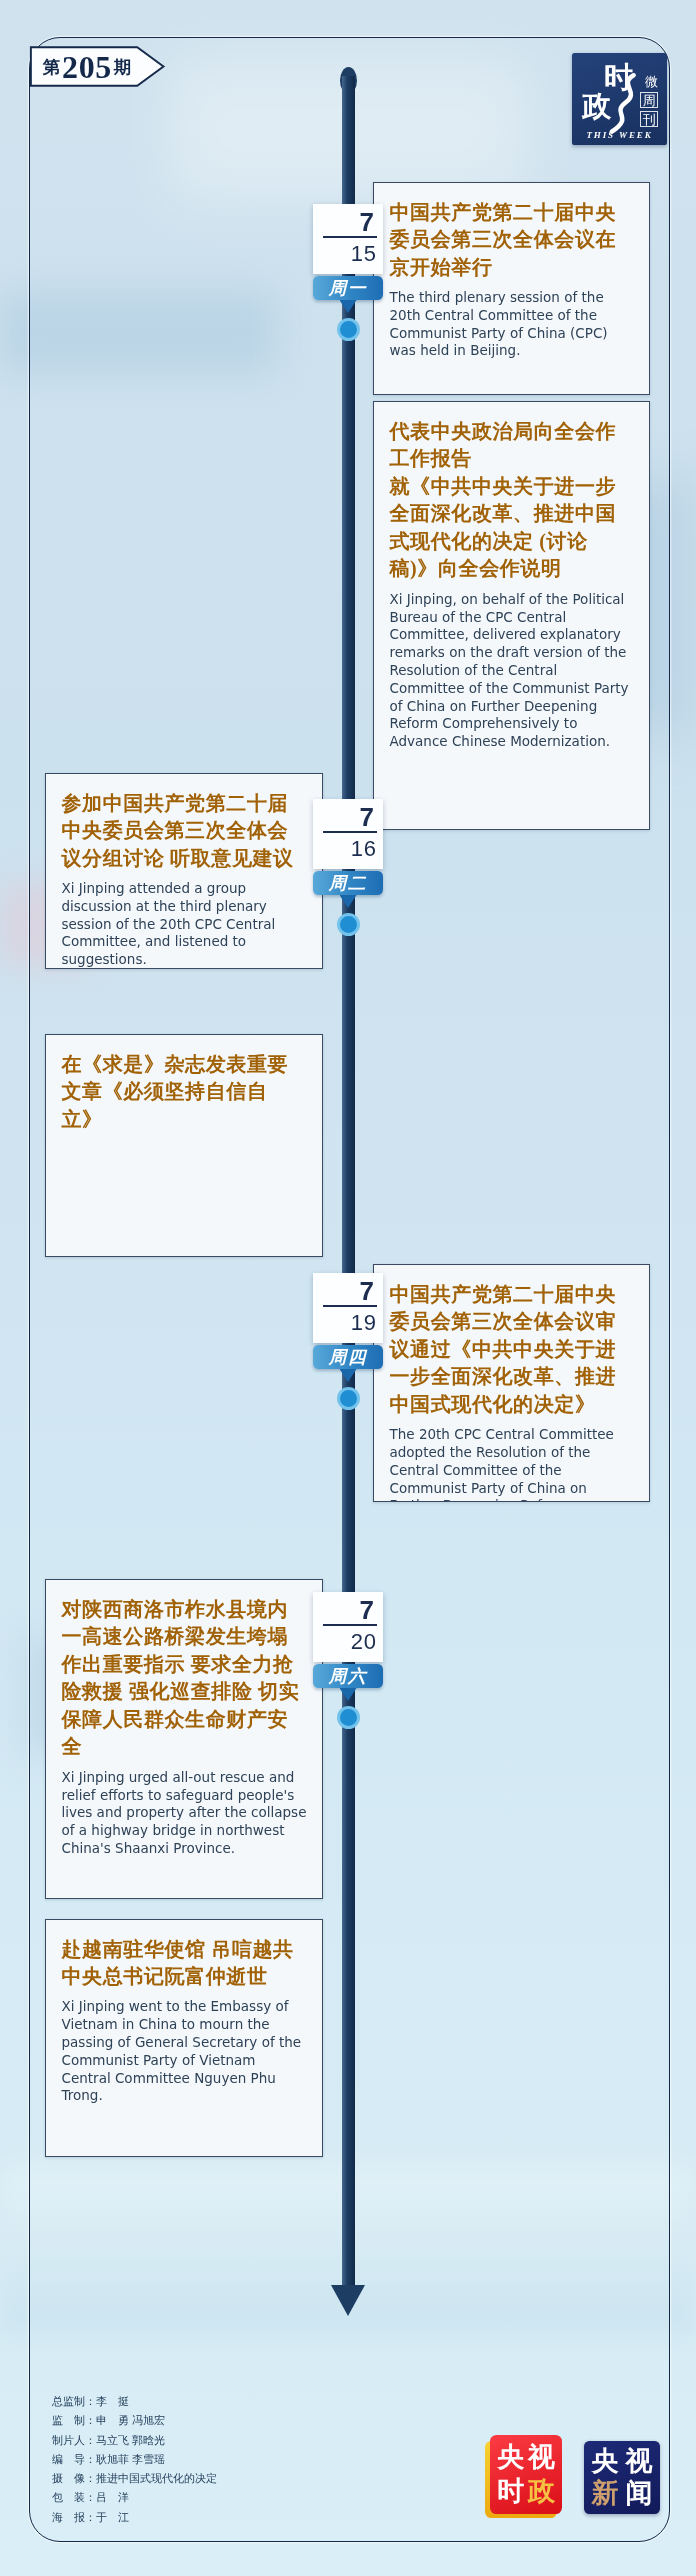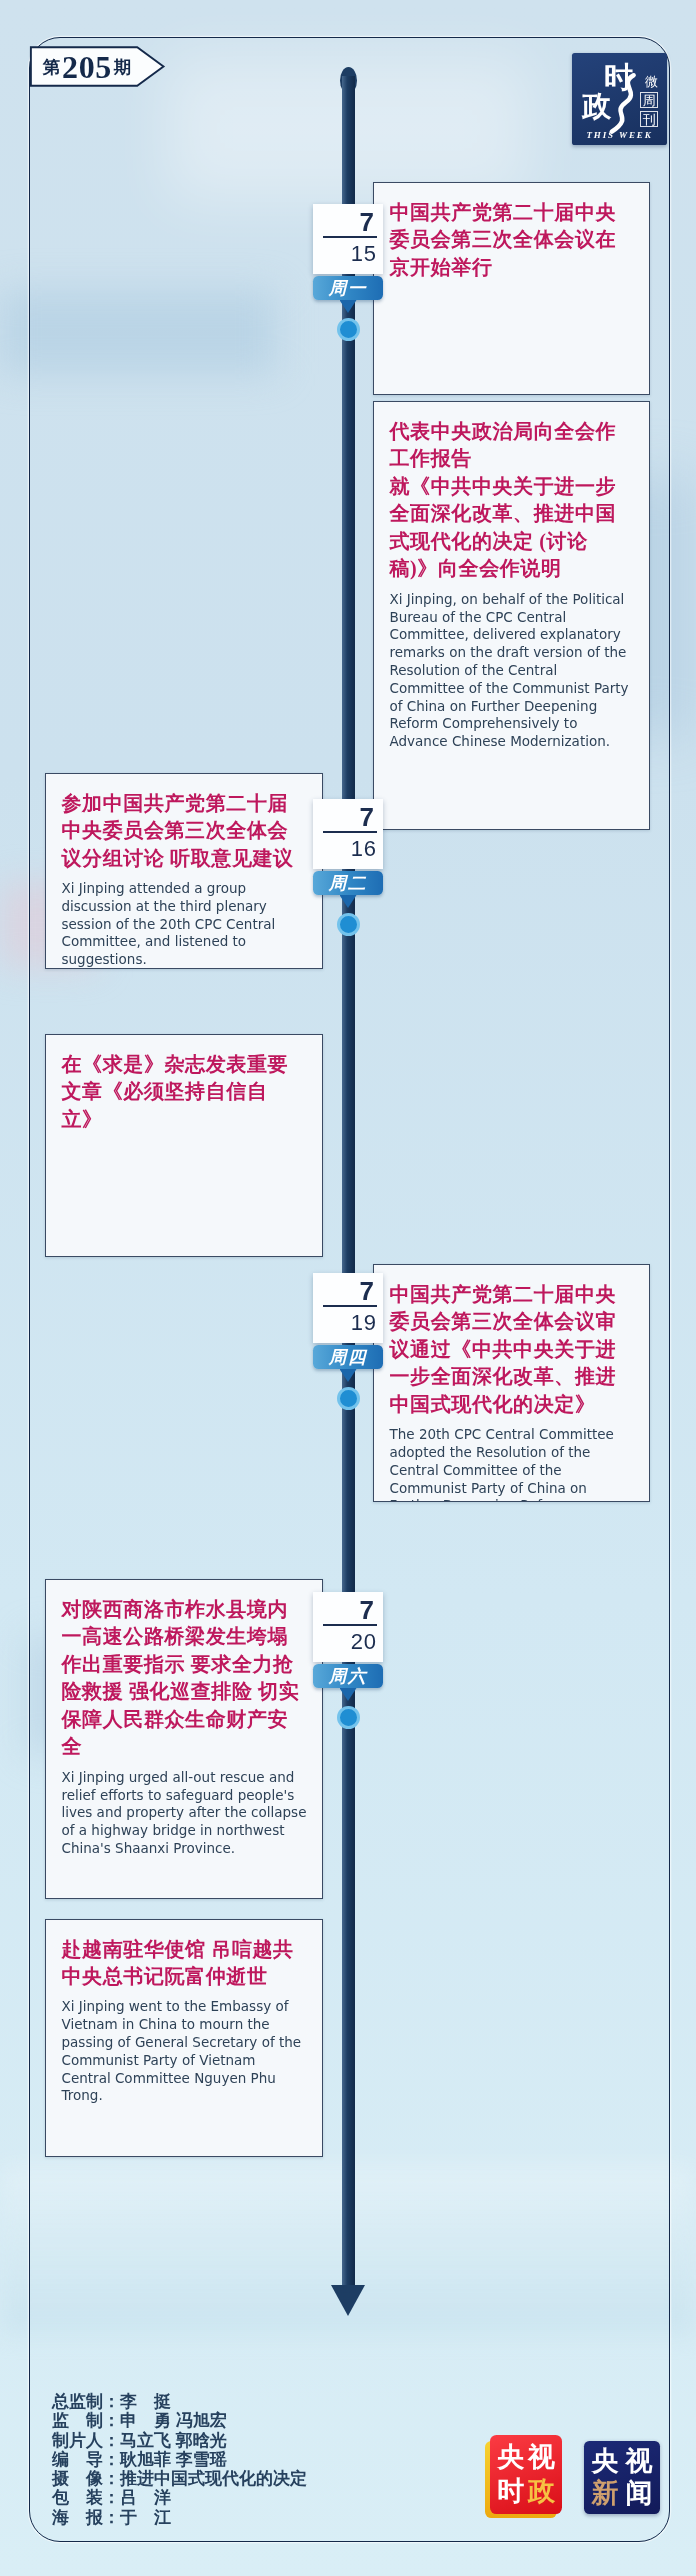--- a/index.html
+++ b/index.html
@@ -41,21 +41,21 @@
   .tl-cap{position:absolute;left:340px;top:67px;width:17px;height:27px;border-radius:50%;background:#1d3d63;}
   .tl-bar{position:absolute;left:342px;top:76px;width:13px;height:2212px;
           background:linear-gradient(90deg,#46688d 0%,#1d3d63 40%,#122a49 100%);}
   .tl-arrow{position:absolute;left:331px;top:2285px;width:0;height:0;
             border-left:17px solid transparent;border-right:17px solid transparent;border-top:31px solid #1d3d63;}
 
   
   .box{position:absolute;box-sizing:border-box;background:#f5f8fb;border:1.3px solid #3a4a63;
        padding:15.5px 15.5px 11.6px;overflow:hidden;box-shadow:0 0.6px 2.6px rgba(40,70,100,.18);}
   .box .zh{margin:0;font-family:"Liberation Serif","DejaVu Serif",serif;font-weight:600;
-           font-size:20px;line-height:1.38;letter-spacing:0.6px;color:#be185d;}
+           font-size:20px;line-height:1.38;letter-spacing:0.6px;color:#a16207;}
   .box .zh:empty{display:none;}
   .box .en{margin:7.7px 0 0;font-family:"DejaVu Sans","Liberation Sans",sans-serif;
            font-size:13.5px;line-height:1.32;color:#2e4257;}
   .b1{left:373px;top:182px;width:277px;height:213px;}
   .b2{left:373px;top:401px;width:277px;height:429px;}
   .b3{left:45px;top:773px;width:278px;height:196px;}
   .b4{left:45px;top:1034px;width:278px;height:223px;}
   .b5{left:373px;top:1264px;width:277px;height:238px;}
   .b6{left:45px;top:1579px;width:278px;height:320px;}
   .b7{left:45px;top:1919px;width:278px;height:238px;}
@@ -72,21 +72,21 @@
              background:linear-gradient(90deg,#58a8d9 0%,#2f85c4 55%,#1e6db4 100%);
              display:flex;align-items:center;justify-content:center;
              color:#fff;font-size:17.4px;font-weight:700;letter-spacing:1.9px;
              box-shadow:0 1.3px 3.2px rgba(20,60,100,.3);font-style:italic;}
   .dm-tail{width:17px;height:13px;margin:0 auto;background:#1a66ab;
            clip-path:polygon(0 0,100% 0,50% 100%);}
   .dm-dot{width:17px;height:17px;border-radius:50%;background:#1f8ed3;border:3.2px solid #74c3ec;
           margin:5.2px auto 0;}
 
   
-  .credits{position:absolute;left:52px;top:2392px;color:#26415e;font-size:17px;line-height:19.3px;font-weight:700;}
+  .credits{position:absolute;left:52px;top:2392px;color:#26415e;font-size:11px;line-height:19.3px;font-weight:400;}
 
   
   .badge-red{position:absolute;left:485px;top:2435px;width:77px;height:85px;}
   .badge-red .under{position:absolute;left:0;top:6.4px;width:72px;height:77px;border-radius:6.4px;
                     background:linear-gradient(180deg,#f7d231,#eda90f);}
   .badge-red .face{position:absolute;left:5.2px;top:0;width:72px;height:79px;border-radius:6.4px;
                    background:linear-gradient(160deg,#fb3b43,#d90e17);
                    display:grid;grid-template-columns:repeat(2,1fr);place-items:center;padding:5.2px;box-sizing:border-box;}
   .badge-navy{position:absolute;left:584px;top:2441px;width:76px;height:73px;border-radius:5.2px;
               background:linear-gradient(160deg,#1c2a77,#121a59);
@@ -133,20 +133,21 @@
     <div class="week">THIS WEEK</div>
   </div>
 
   <div class="tl-cap"></div>
   <div class="tl-bar"></div>
   <div class="tl-arrow"></div>
 
   <div class="box b1">
     <p class="zh">中国共产党第二十届中央委员会第三次全体会议在京开始举行</p>
 
+    <p class="en">The third plenary session of the 20th Central Committee of the Communist Party of China (CPC) was held in Beijing.</p>
   </div>
   <div class="box b2">
     <p class="zh">代表中央政治局向全会作工作报告</p>
     <p class="zh">就《中共中央关于进一步全面深化改革、推进中国式现代化的决定 (讨论稿)》向全会作说明</p>
     <p class="en">Xi Jinping, on behalf of the Political Bureau of the CPC Central Committee, delivered explanatory remarks on the draft version of the Resolution of the Central Committee of the Communist Party of China on Further Deepening Reform Comprehensively to Advance Chinese Modernization.</p>
   </div>
   <div class="box b3">
     <p class="zh">参加中国共产党第二十届中央委员会第三次全体会议分组讨论 听取意见建议</p>
 
     <p class="en">Xi Jinping attended a group discussion at the third plenary session of the 20th CPC Central Committee, and listened to suggestions.</p>

